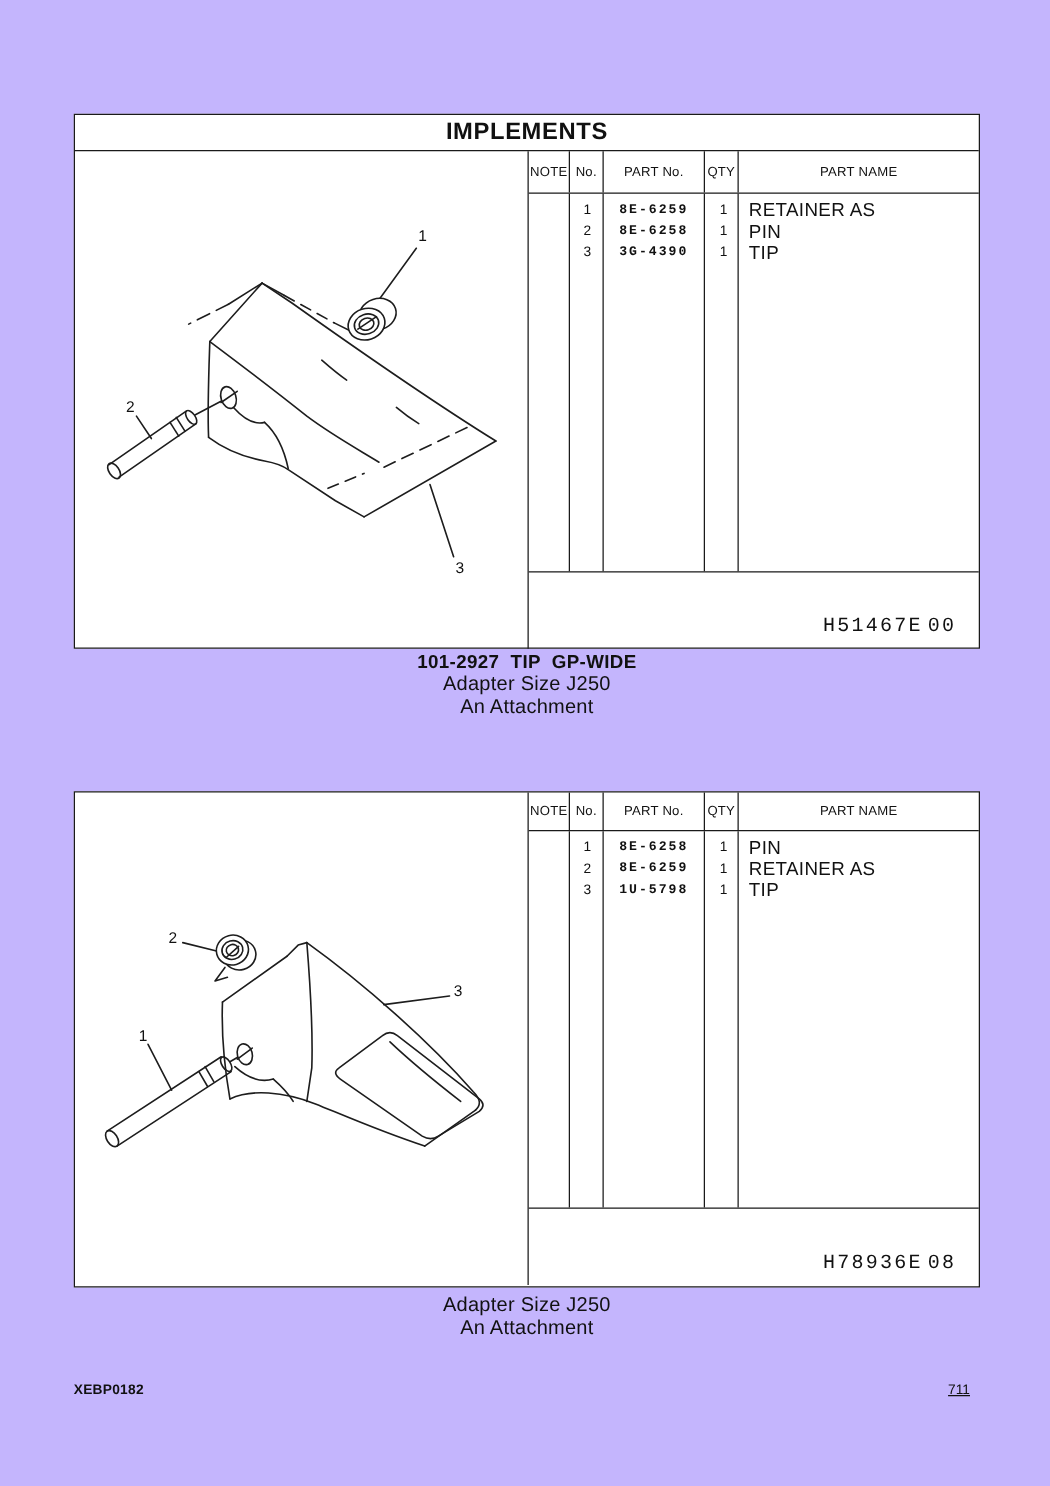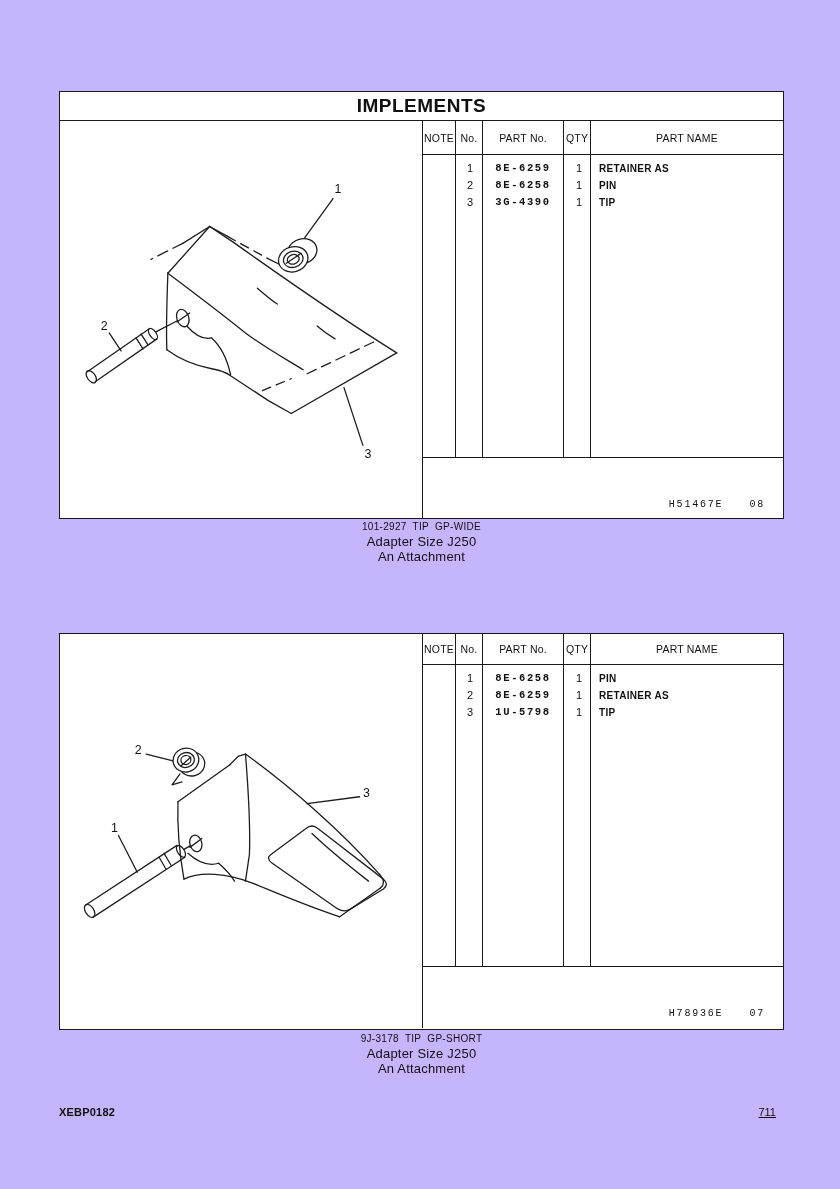--- a/index.html
+++ b/index.html
@@ -33,29 +33,29 @@
   .tbody{
     flex:1;display:grid;grid-template-columns:33px 27px 81px 27px auto;
     border-bottom:1.2px solid #1a1a1a;box-sizing:border-box;
   }
   .tcol{border-right:1.1px solid #1a1a1a;box-sizing:border-box;padding-top:5px;}
   .tcol:last-child{border-right:none;}
   .cell{height:17px;line-height:17px;font-size:11px;white-space:pre;}
   .col-no .cell{text-align:right;padding-right:9px;}
   .col-pn .cell{text-align:center;font-family:"Liberation Mono","DejaVu Sans Mono",monospace;letter-spacing:1.6px;font-size:10.5px;font-weight:bold;}
   .col-qty .cell{text-align:right;padding-right:8px;}
-  .col-name .cell{text-align:left;padding-left:8px;font-size:10px;letter-spacing:.3px;font-weight:bold;}
+  .col-name .cell{text-align:left;padding-left:8px;font-size:15px;letter-spacing:.3px;}
   .tcode{
     height:52px;display:flex;align-items:flex-end;justify-content:flex-end;
-    padding:0 18px 9px 0;gap:26px;
-    font-family:"Liberation Mono","DejaVu Sans Mono",monospace;font-size:10px;letter-spacing:1.8px;
+    padding:0 18px 9px 0;gap:4px;
+    font-family:"Liberation Mono","DejaVu Sans Mono",monospace;font-size:16px;letter-spacing:1.8px;
   }
   .caption{position:absolute;left:59px;width:725px;text-align:center;line-height:1;}
-  .cap-title{font-size:10px;font-weight:normal;white-space:pre;letter-spacing:.3px;}
-  .cap-sub{font-size:13px;margin-top:2.5px;letter-spacing:.2px;}
+  .cap-title{font-size:15px;font-weight:bold;white-space:pre;letter-spacing:.3px;}
+  .cap-sub{font-size:16px;margin-top:2.5px;letter-spacing:.2px;}
   .footer-left{position:absolute;left:59px;top:1106px;font-size:11px;letter-spacing:.2px;font-weight:bold;}
   .footer-right{position:absolute;right:64px;top:1106px;font-size:11px;text-decoration:underline;}
   .lineart{stroke:#1d1d1d;stroke-width:1.3;fill:none;stroke-linecap:round;stroke-linejoin:round;}
   .callout{font-family:"Liberation Sans",sans-serif;font-size:12.5px;fill:#111;stroke:none;}
 </style>
 </head>
 <body>
 
 <div class="page">
 
@@ -148,21 +148,21 @@
             <div class="cell">1</div>
           </div>
           <div class="tcol col-name">
             <div class="cell">RETAINER AS</div>
             <div class="cell">PIN</div>
             <div class="cell">TIP</div>
           </div>
         </div>
         <div class="tcode">
           <span>H51467E</span>
-          <span>08</span>
+          <span>00</span>
         </div>
       </div>
     </div>
   </div>
 
   <div class="caption" style="top:522px;">
     <div class="cap-title">101-2927  TIP  GP-WIDE</div>
     <div class="cap-sub">Adapter Size J250</div>
     <div class="cap-sub">An Attachment</div>
   </div>
@@ -248,28 +248,27 @@
             <div class="cell">1</div>
           </div>
           <div class="tcol col-name">
             <div class="cell">PIN</div>
             <div class="cell">RETAINER AS</div>
             <div class="cell">TIP</div>
           </div>
         </div>
         <div class="tcode">
           <span>H78936E</span>
-          <span>07</span>
+          <span>08</span>
         </div>
       </div>
     </div>
   </div>
 
   <div class="caption" style="top:1034px;">
-    <div class="cap-title">9J-3178  TIP  GP-SHORT</div>
     <div class="cap-sub">Adapter Size J250</div>
     <div class="cap-sub">An Attachment</div>
   </div>
 
   <div class="footer-left">XEBP0182</div>
   <div class="footer-right">711</div>
 
 </div>
 
 </body></html>

